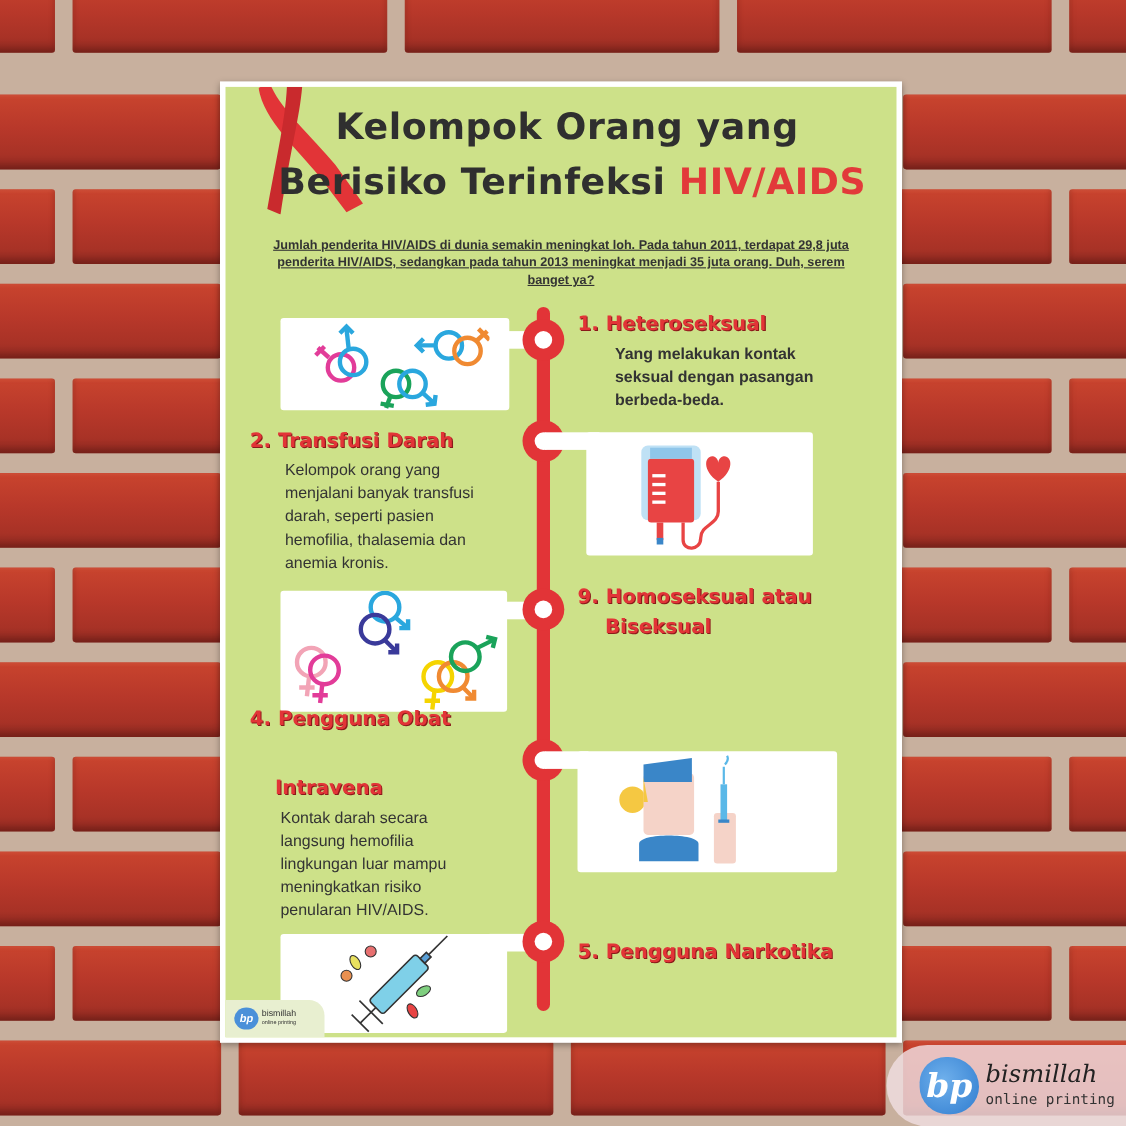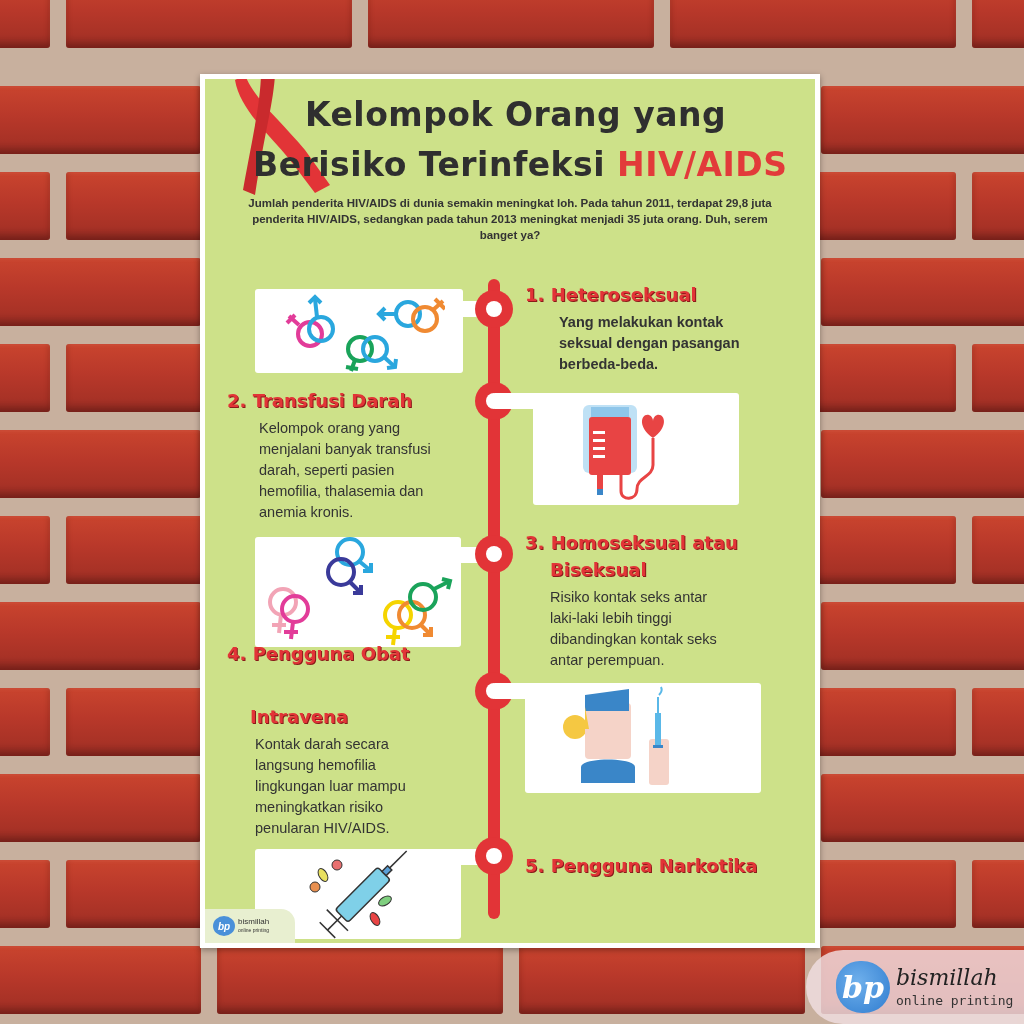--- a/index.html
+++ b/index.html
@@ -38,23 +38,24 @@
     position: absolute; left: 0; right: 0; top: 10px;
     font-family: "DejaVu Sans", sans-serif;
     font-weight: bold;
     color: #2f2f2f;
     letter-spacing: 0.5px;
   }
   .title .l1 { position: absolute; left: 100px; top: 6px; font-size: 33px; }
   .title .l2 { position: absolute; left: 48px; top: 56px; font-size: 33px; }
   .title .hl { color: #e23a3a; }
   .intro {
-    position: absolute; left: 30px; right: 30px; top: 116px;
+    position: absolute; left: 30px; right: 30px; top: 136px;
     text-align: center; font-size: 11.5px; font-weight: bold; color: #333;
     line-height: 16px;
+    text-decoration: underline;
   }
 
   .timeline-line {
     position: absolute; left: 283px; top: 200px; width: 12px; height: 640px;
     background: #e23437; border-radius: 6px;
   }
   .node {
     position: absolute; width: 38px; height: 38px; border-radius: 50%;
     background: #e23437;
   }
@@ -256,26 +257,22 @@
           <line x1="166" y1="88" x2="176" y2="98" stroke="#f08a32"></line>
             <polyline points="168,98 176,98 176,90" stroke="#f08a32"></polyline>
           <circle cx="168" cy="60" r="13" stroke="#1aa35a"></circle>
           <line x1="179" y1="52" x2="195" y2="44" stroke="#1aa35a"></line>
             <polyline points="187,42 195,44 193,52" stroke="#1aa35a"></polyline>
         </g>
       </svg>
     </div>
     <div class="connector" style="left:240px;top:468px;width:48px;"></div>
     <div class="node" style="left:270px;top:456px;"></div>
-    <div class="heading" style="left:320px;top:453px;">3. Homoseksual atau</div>
+    <div class="heading" style="left:320px;top:453px;">9. Homoseksual atau</div>
     <div class="heading" style="left:345px;top:480px;">Biseksual</div>
-    <div class="desc" style="left:345px;top:508px;">Risiko kontak seks antar
-laki-laki lebih tinggi
-dibandingkan kontak seks
-antar perempuan.</div>
 
     <div class="heading" style="left:22px;top:564px;">4. Pengguna Obat</div>
     <div class="heading" style="left:45px;top:627px;">Intravena</div>
     <div class="desc" style="left:50px;top:655px;">Kontak darah secara
 langsung hemofilia
 lingkungan luar mampu
 meningkatkan risiko
 penularan HIV/AIDS.</div>
     <div class="node" style="left:270px;top:593px;"></div>
     <div class="connector" style="left:290px;top:604px;width:40px;"></div>

